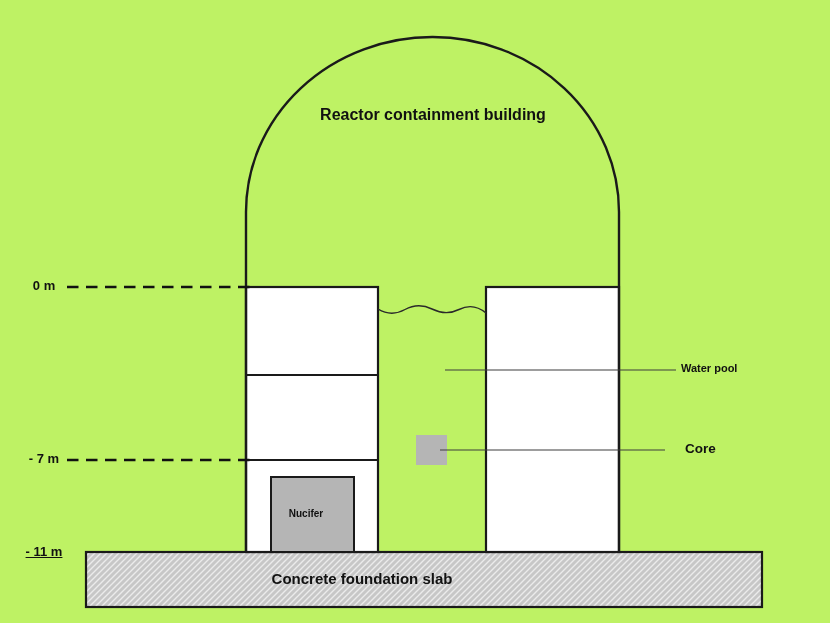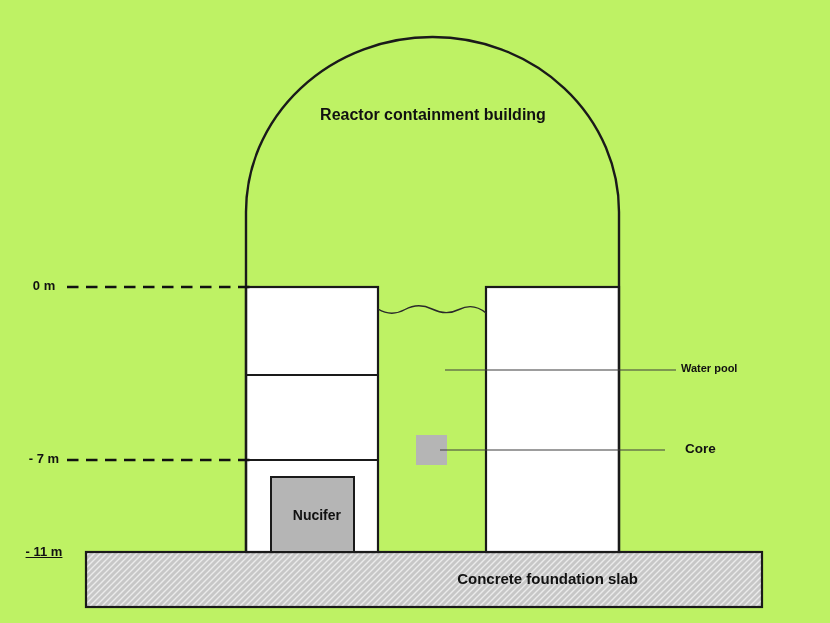--- a/index.html
+++ b/index.html
@@ -42,28 +42,28 @@
   }
   .elev-0  { top: 279px; }
   .elev-8  { top: 452px; }
   .elev-11 { top: 545px; text-decoration: underline; }
   .waterpool-lbl { left: 681px; top: 362px; font-size: 11px; }
   .core-lbl      { left: 672px; top: 442px; font-size: 13.5px; margin-left: 13px; }
   .nucifer-lbl {
     left: 271px;
     top: 508px;
     width: 70px;
-    text-align: right;
-    font-size: 14px;
+    text-align: center;
+    font-size: 10px;
   }
   .slab-lbl {
     left: 86px;
     top: 571px;
     width: 552px;
-    text-align: right;
+    text-align: center;
     font-size: 15px;
   }
 </style>
 </head>
 <body>
 
 <div class="canvas">
 
   <svg width="830" height="623" viewBox="0 0 830 623">
     <defs>

